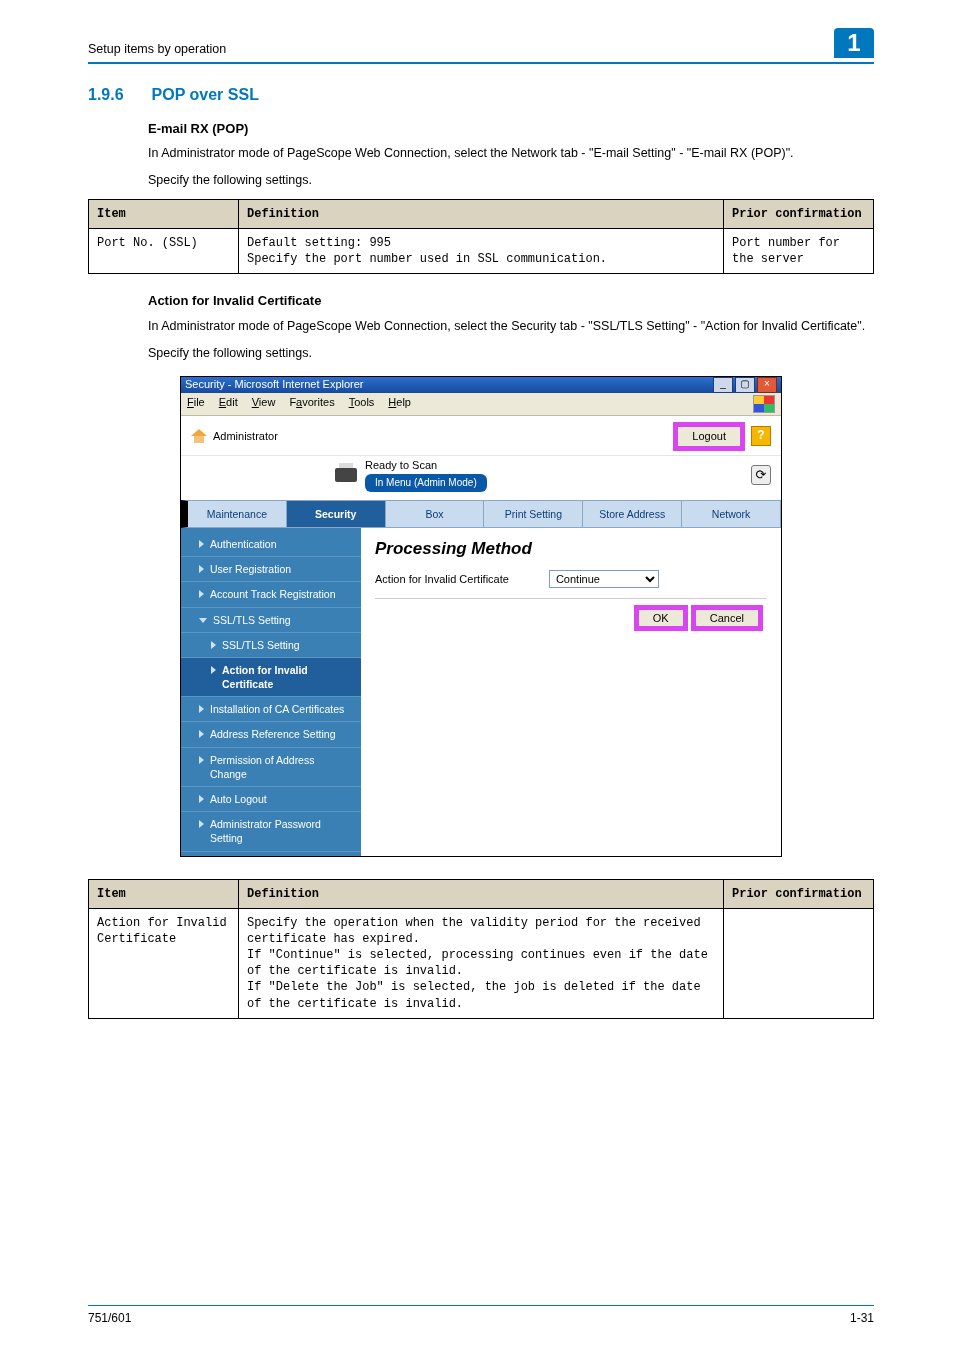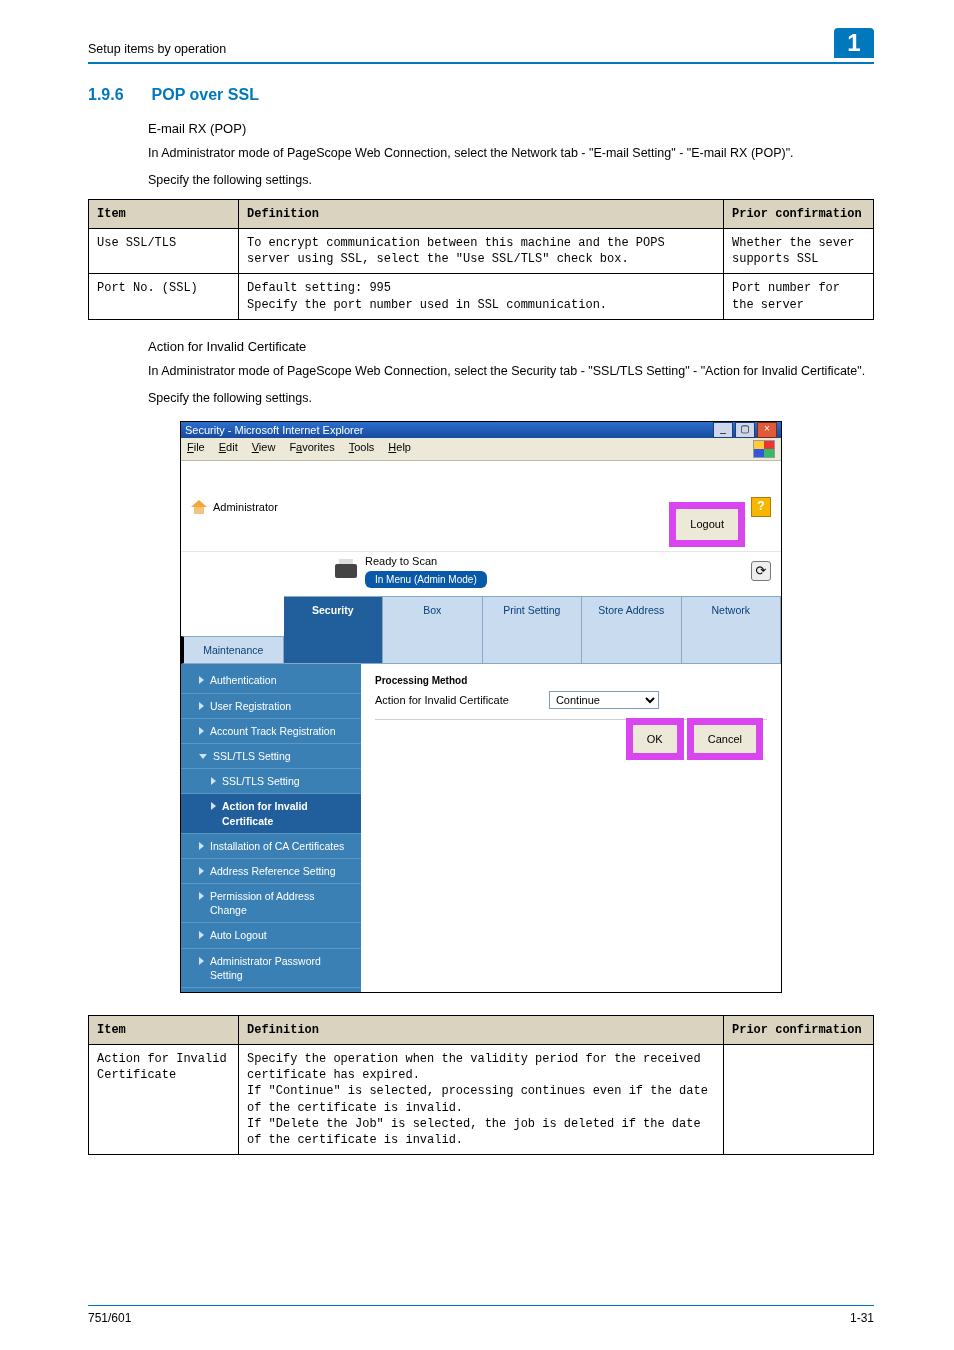--- a/index.html
+++ b/index.html
@@ -60,21 +60,21 @@
     color: #0178bd;
     font-weight: bold;
     font-size: 16px;
   }
   .sectitle {
     color: #0178bd;
     font-weight: bold;
     font-size: 16px;
   }
   .subtitle {
-    font-weight: normal;
+    font-weight: bold;
     margin: 14px 0 8px 60px;
     font-size: 13px;
   }
   .body {
     margin-left: 60px;
     margin-bottom: 10px;
   }
 
   
   table.def {
@@ -151,22 +151,22 @@
     content:""; position:absolute; left:0; right:0; top:0;
     border-left:8px solid transparent; border-right:8px solid transparent;
     border-bottom:7px solid #f2a63b;
   }
   .shot .house::after{
     content:""; position:absolute; left:3px; right:3px; bottom:0; height:7px;
     background:#f2c37a;
   }
   .shot .rightbtns { display:flex; align-items:center; gap:6px; }
   .shot .btn3d {
-    background:#ece9d8; border:7px solid #d946ef;
-    padding:8px 14px; font-size:11px;margin-top:35px;
+    background:#ece9d8; border:5px solid #d946ef;
+    padding:2px 14px; font-size:11px;
   }
   .shot .helpbtn {
     width:18px; height:18px; background:#f7b600; border:1px solid #b07f00;
     color:#fff; font-weight:bold; text-align:center; line-height:16px; font-size:12px;
   }
   .shot .statusrow {
     display:flex; align-items:center; gap:6px; padding:2px 10px 8px 154px;
     background:#fff;
     justify-content: space-between;
   }
@@ -187,21 +187,21 @@
     display:flex; align-items:center; justify-content:center; font-size:13px;
   }
   .shot .tabs {
     display:flex;
   }
   .shot .tab {
     flex:1; text-align:center; padding:6px 4px; font-size:10.5px;
     background:#c9dbee; color:#0a3f7a; border:1px solid #8aa7c6; border-left:none;
     cursor:default;
   }
-  .shot .tab:first-child { border-left:3px solid #000000;margin-top:40px; }
+  .shot .tab:first-child { border-left:7px solid #000000; }
   .shot .tab.active { background:#215f9c; color:#fff; font-weight:bold; }
   .shot .columns { display:flex; min-height:250px; }
   .shot .side {
     width:180px; background:#3a80b5; color:#fff; padding:4px 0;
   }
   .shot .side .item {
     padding:5px 10px 5px 18px; border-bottom:1px solid #5b97c5;
     font-size:10.5px; display:flex; align-items:flex-start; gap:6px;
   }
   .shot .side .item .tri {
@@ -211,21 +211,21 @@
   .shot .side .item .tri.down {
     border-left:4px solid transparent; border-right:4px solid transparent;
     border-top:5px solid #cfe3f2; border-bottom:none; width:0; height:0; margin-top:5px;
   }
   .shot .side .sub { padding-left:30px; background:#3a80b5; }
   .shot .side .sub.selected { background:#215f9c; font-weight:bold; }
   .shot .main {
     flex:1; background:#fff; padding:10px 14px; position:relative;
   }
   .shot .main .mhead {
-    font-weight:bold; font-size:10px; margin-bottom:0;
+    font-weight:bold; font-size:17px; margin-bottom:6px;font-style:italic;
   }
   .shot .formrow {
     display:flex; align-items:center; gap:40px; font-size:11px;
     padding:3px 0 10px 0; border-bottom:1px solid #cfcfcf; margin-bottom:12px;
   }
   .shot select.sel {
     font-size:11px; padding:1px 2px; width:110px; background:#fff;
     border:1px solid #7f9db9;
   }
   .shot .okrow { text-align:right; padding-right:4px; }
@@ -267,25 +267,20 @@
         <col class="c3">
       </colgroup>
     <thead>
       <tr>
         <th>Item</th>
         <th>Definition</th>
         <th>Prior confirmation</th>
       </tr>
     </thead>
     <tbody>
-      <tr>
-        <td>Use SSL/TLS</td>
-        <td>To encrypt communication between this machine and the POPS server using SSL, select the "Use SSL/TLS" check box.</td>
-        <td>Whether the sever supports SSL</td>
-      </tr>
       <tr>
         <td>Port No. (SSL)</td>
         <td style="white-space:pre-line">Default setting: 995
 Specify the port number used in SSL communication.</td>
         <td>Port number for the server</td>
       </tr>
     </tbody>
   </table>
 
   <div class="subtitle">Action for Invalid Certificate</div>

